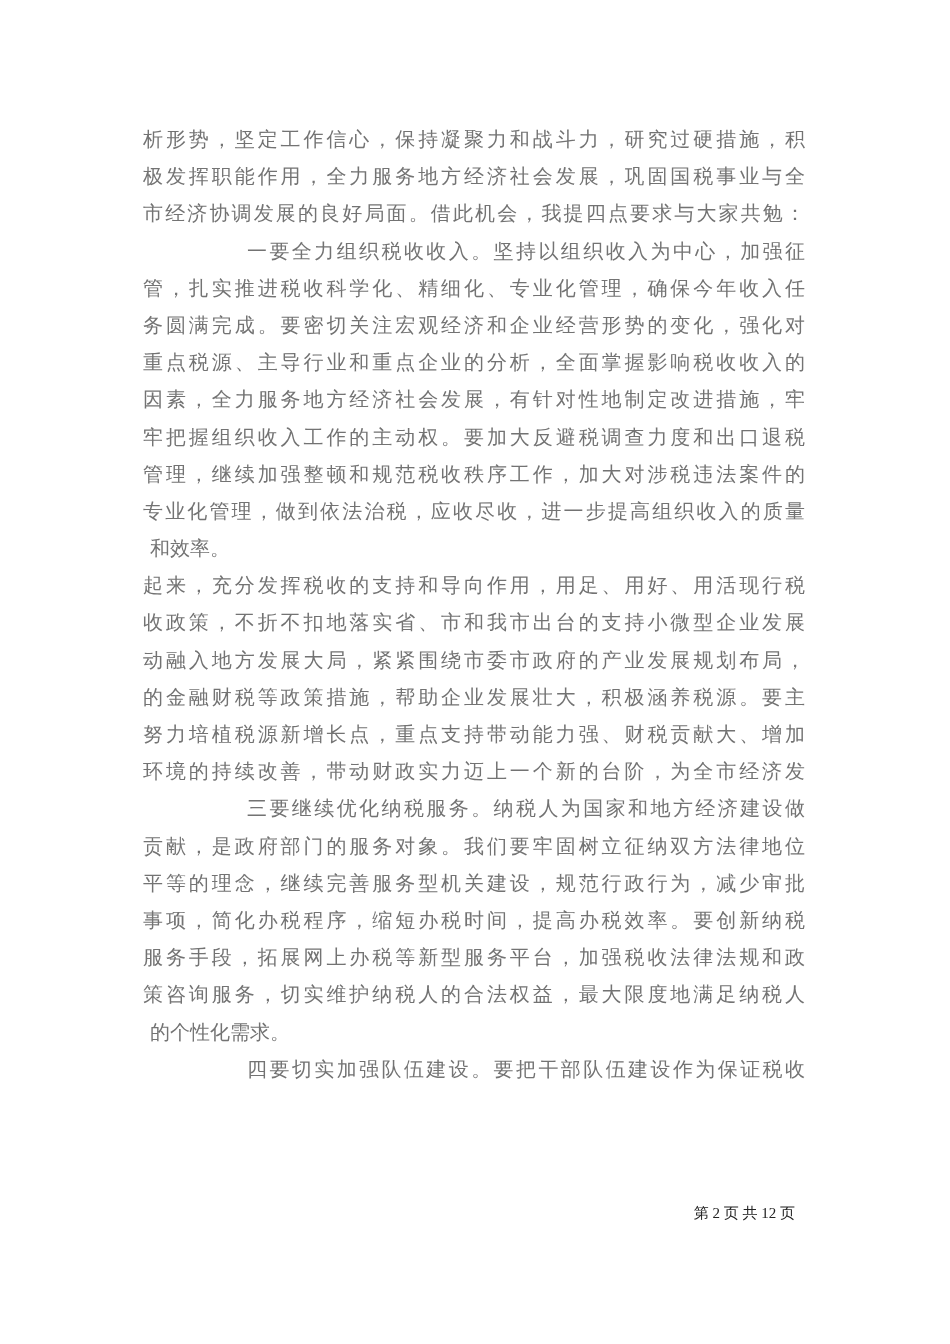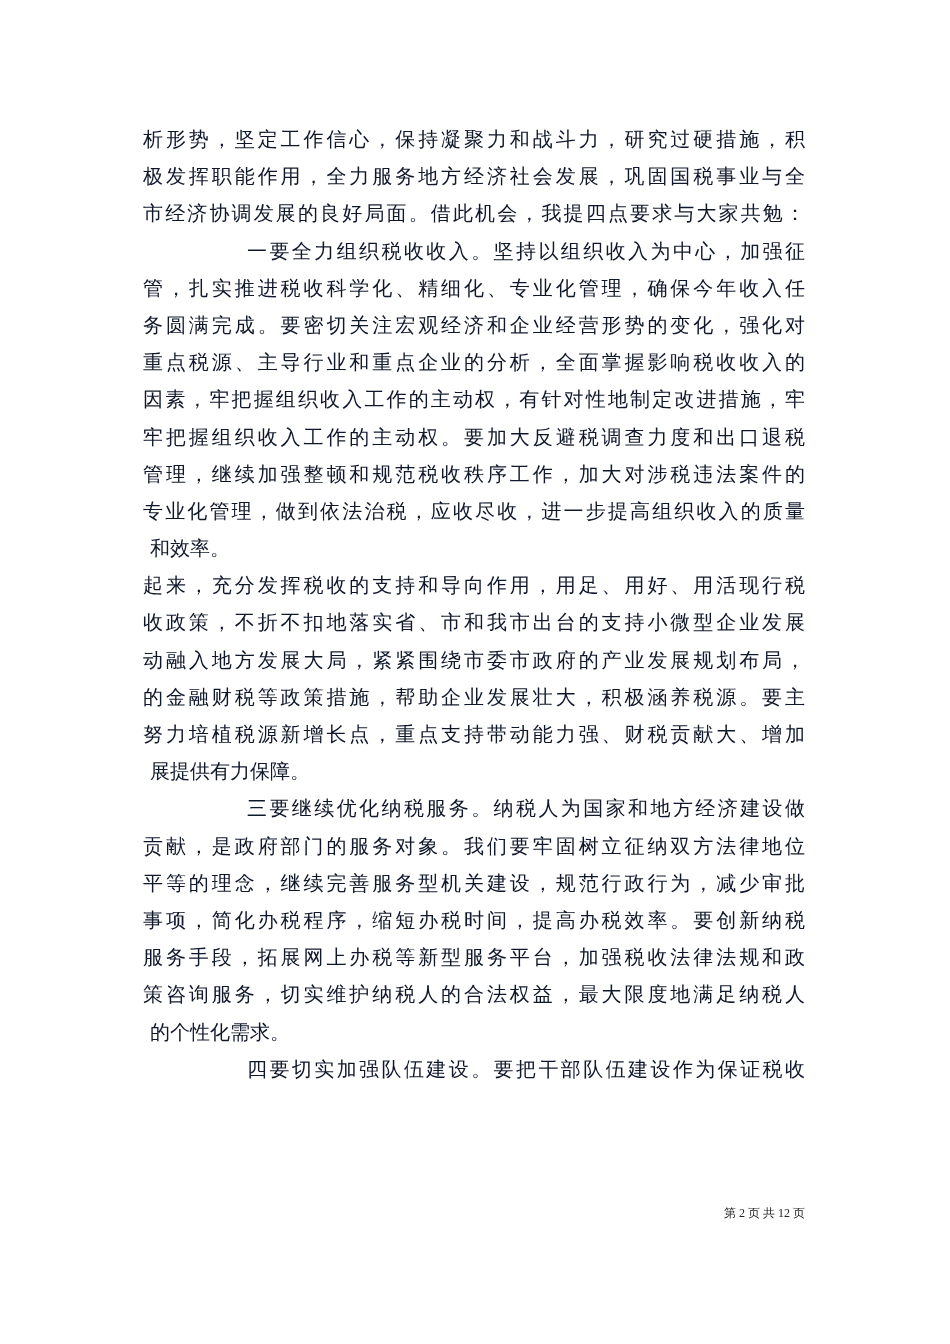--- a/index.html
+++ b/index.html
@@ -14,21 +14,21 @@
     background: #ffffff;
     overflow: hidden;
     font-family: "Liberation Serif", "DejaVu Serif", serif;
   }
   .text-column {
     position: absolute;
     left: 143px;
     top: 121px;
     width: 662px;
     font-size: 20px;
-    color: #0f172a;
+    color: #737373;
   }
   .line {
     height: 37.2px;
     line-height: 37.2px;
     white-space: nowrap;
     overflow: hidden;
     text-align: justify;
     text-align-last: justify;
     -moz-text-align-last: justify;
   }
@@ -36,50 +36,50 @@
     padding-left: 104px;
   }
   .line.no-flush {
     text-align-last: left;
     margin-left: 7px;
     -moz-text-align-last: left;
   }
   .page-footer {
     position: absolute;
     top: 1203px;
-    right: 145px;
-    font-size: 12px;
+    right: 155px;
+    font-size: 15px;
     line-height: 20px;
     color: #222222;
     white-space: nowrap;
   }
 </style>
 </head>
 <body>
 
 <div class="page">
   <div class="text-column" id="text-column">
       <div class="line">析形势，坚定工作信心，保持凝聚力和战斗力，研究过硬措施，积</div>
       <div class="line">极发挥职能作用，全力服务地方经济社会发展，巩固国税事业与全</div>
       <div class="line">市经济协调发展的良好局面。借此机会，我提四点要求与大家共勉：</div>
       <div class="line indent">一要全力组织税收收入。坚持以组织收入为中心，加强征</div>
       <div class="line">管，扎实推进税收科学化、精细化、专业化管理，确保今年收入任</div>
       <div class="line">务圆满完成。要密切关注宏观经济和企业经营形势的变化，强化对</div>
       <div class="line">重点税源、主导行业和重点企业的分析，全面掌握影响税收收入的</div>
-      <div class="line">因素，牢把握组织收入工作的主动权，有针对性地制定改进措施，牢</div>
+      <div class="line">因素，全力服务地方经济社会发展，有针对性地制定改进措施，牢</div>
       <div class="line">牢把握组织收入工作的主动权。要加大反避税调查力度和出口退税</div>
       <div class="line">管理，继续加强整顿和规范税收秩序工作，加大对涉税违法案件的</div>
       <div class="line">专业化管理，做到依法治税，应收尽收，进一步提高组织收入的质量</div>
       <div class="line no-flush">和效率。</div>
       <div class="line">起来，充分发挥税收的支持和导向作用，用足、用好、用活现行税</div>
       <div class="line">收政策，不折不扣地落实省、市和我市出台的支持小微型企业发展</div>
       <div class="line">动融入地方发展大局，紧紧围绕市委市政府的产业发展规划布局，</div>
       <div class="line">的金融财税等政策措施，帮助企业发展壮大，积极涵养税源。要主</div>
       <div class="line">努力培植税源新增长点，重点支持带动能力强、财税贡献大、增加</div>
-      <div class="line no-flush">展提供有力保障。</div>
+      <div class="line">环境的持续改善，带动财政实力迈上一个新的台阶，为全市经济发</div>
       <div class="line indent">三要继续优化纳税服务。纳税人为国家和地方经济建设做</div>
       <div class="line">贡献，是政府部门的服务对象。我们要牢固树立征纳双方法律地位</div>
       <div class="line">平等的理念，继续完善服务型机关建设，规范行政行为，减少审批</div>
       <div class="line">事项，简化办税程序，缩短办税时间，提高办税效率。要创新纳税</div>
       <div class="line">服务手段，拓展网上办税等新型服务平台，加强税收法律法规和政</div>
       <div class="line">策咨询服务，切实维护纳税人的合法权益，最大限度地满足纳税人</div>
       <div class="line no-flush">的个性化需求。</div>
       <div class="line indent">四要切实加强队伍建设。要把干部队伍建设作为保证税收</div>
     </div>
   <div class="page-footer">第 2 页 共 12 页</div>

